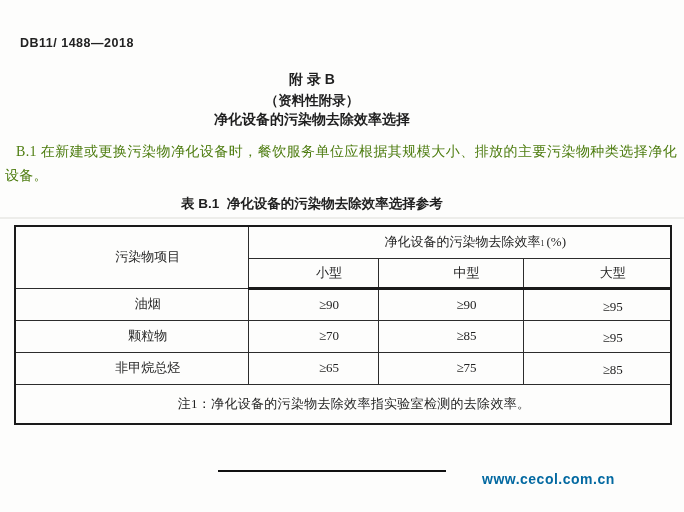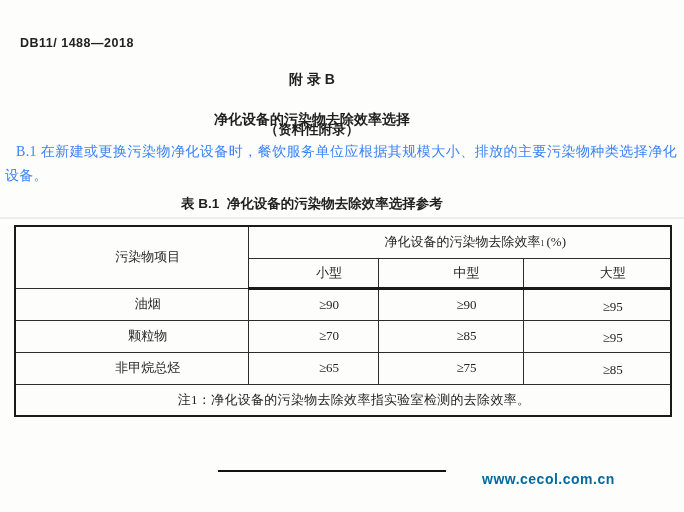--- a/index.html
+++ b/index.html
@@ -15,31 +15,31 @@
     position: absolute;
     left: 20px; top: 36px;
     font-family: "Liberation Sans", sans-serif;
     font-size: 12.5px;
     font-weight: 600;
     letter-spacing: 0.5px;
     color: #222;
   }
   .centered { position: absolute; left: 0; width: 624px; text-align: center; }
   .appendix-title   { top: 71px;  font-size: 14px; font-weight: bold; font-family: "Liberation Sans", sans-serif; }
-  .appendix-subtitle{ top: 92px;  font-size: 13.5px; font-weight: bold; font-family: "Liberation Sans", sans-serif; margin-top: 29px; }
+  .appendix-subtitle{ top: 92px;  font-size: 13.5px; font-weight: bold; font-family: "Liberation Sans", sans-serif; }
   .appendix-heading { top: 111px; font-size: 14px; font-weight: bold; font-family: Liberation Sans, sans-serif; }
   .clause {
     position: absolute;
     left: 5px; top: 140px; width: 672px;
     font-size: 14px;
     line-height: 24px;
     text-align: justify;
     text-indent: 11px;
     letter-spacing: 0.3px;
-    color: #3b82f6;
+    color: #4d7c0f;
   }
   .table-caption {
     top: 195px;
     font-size: 13.5px;
     font-weight: bold;
     font-family: "Liberation Sans", sans-serif;
     white-space: pre;
   }
   .scan-smudge {
     position: absolute;
@@ -66,21 +66,21 @@
   col.c1 { width: 233px; }
   col.c2 { width: 130px; }
   col.c3 { width: 145px; }
   col.c4 { width: 148px; }
   tr.hrow1 { height: 32px; }
   tr.hrow2 { height: 30px; }
   tr.hrow2 th { border-bottom: 3px solid #1a1a1a; }
   th.item-col { border-bottom: 3px solid #1a1a1a; margin-left: 48px; }
   tr.brow { height: 32px; }
   td.raised { vertical-align: top; padding-top: 4px; }
-  tr.noterow { height: 32px; }
+  tr.noterow { height: 40px; }
   td.note-cell {
     text-align: left;
     padding: 6px 10px 6px 14px;
     font-size: 12.5px;
     letter-spacing: 0.3px;
   }
   .fn-marker { font-size: 8px; vertical-align: baseline; }
   .unit { margin-left: 2px; }
   .end-rule {
     position: absolute;

